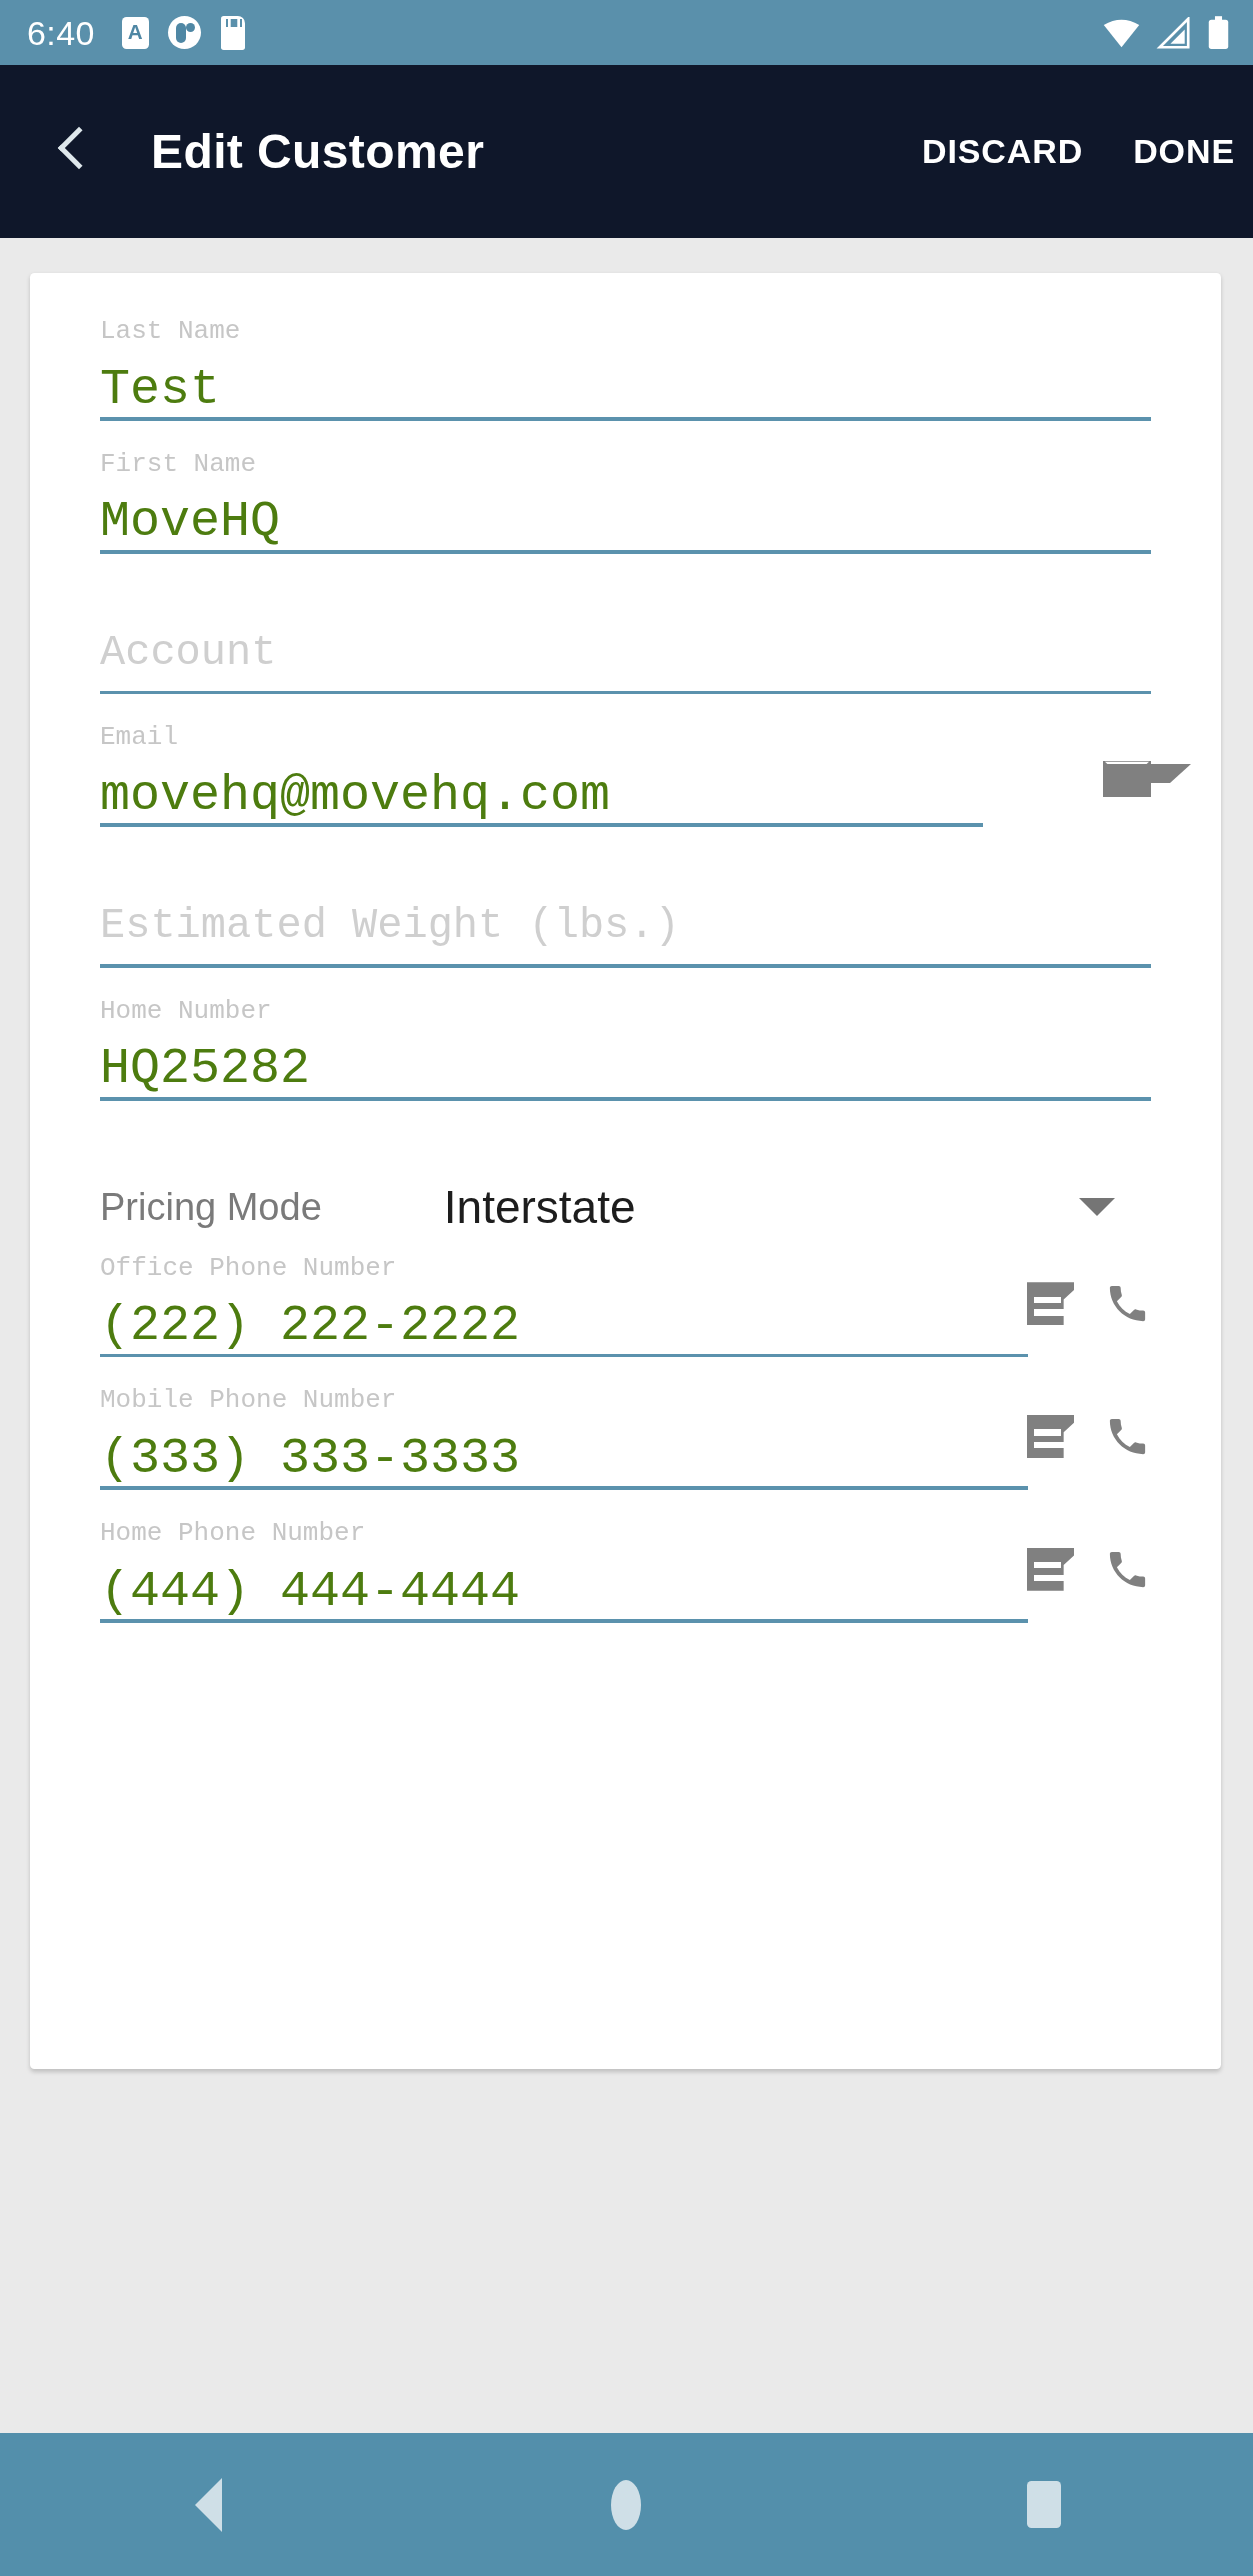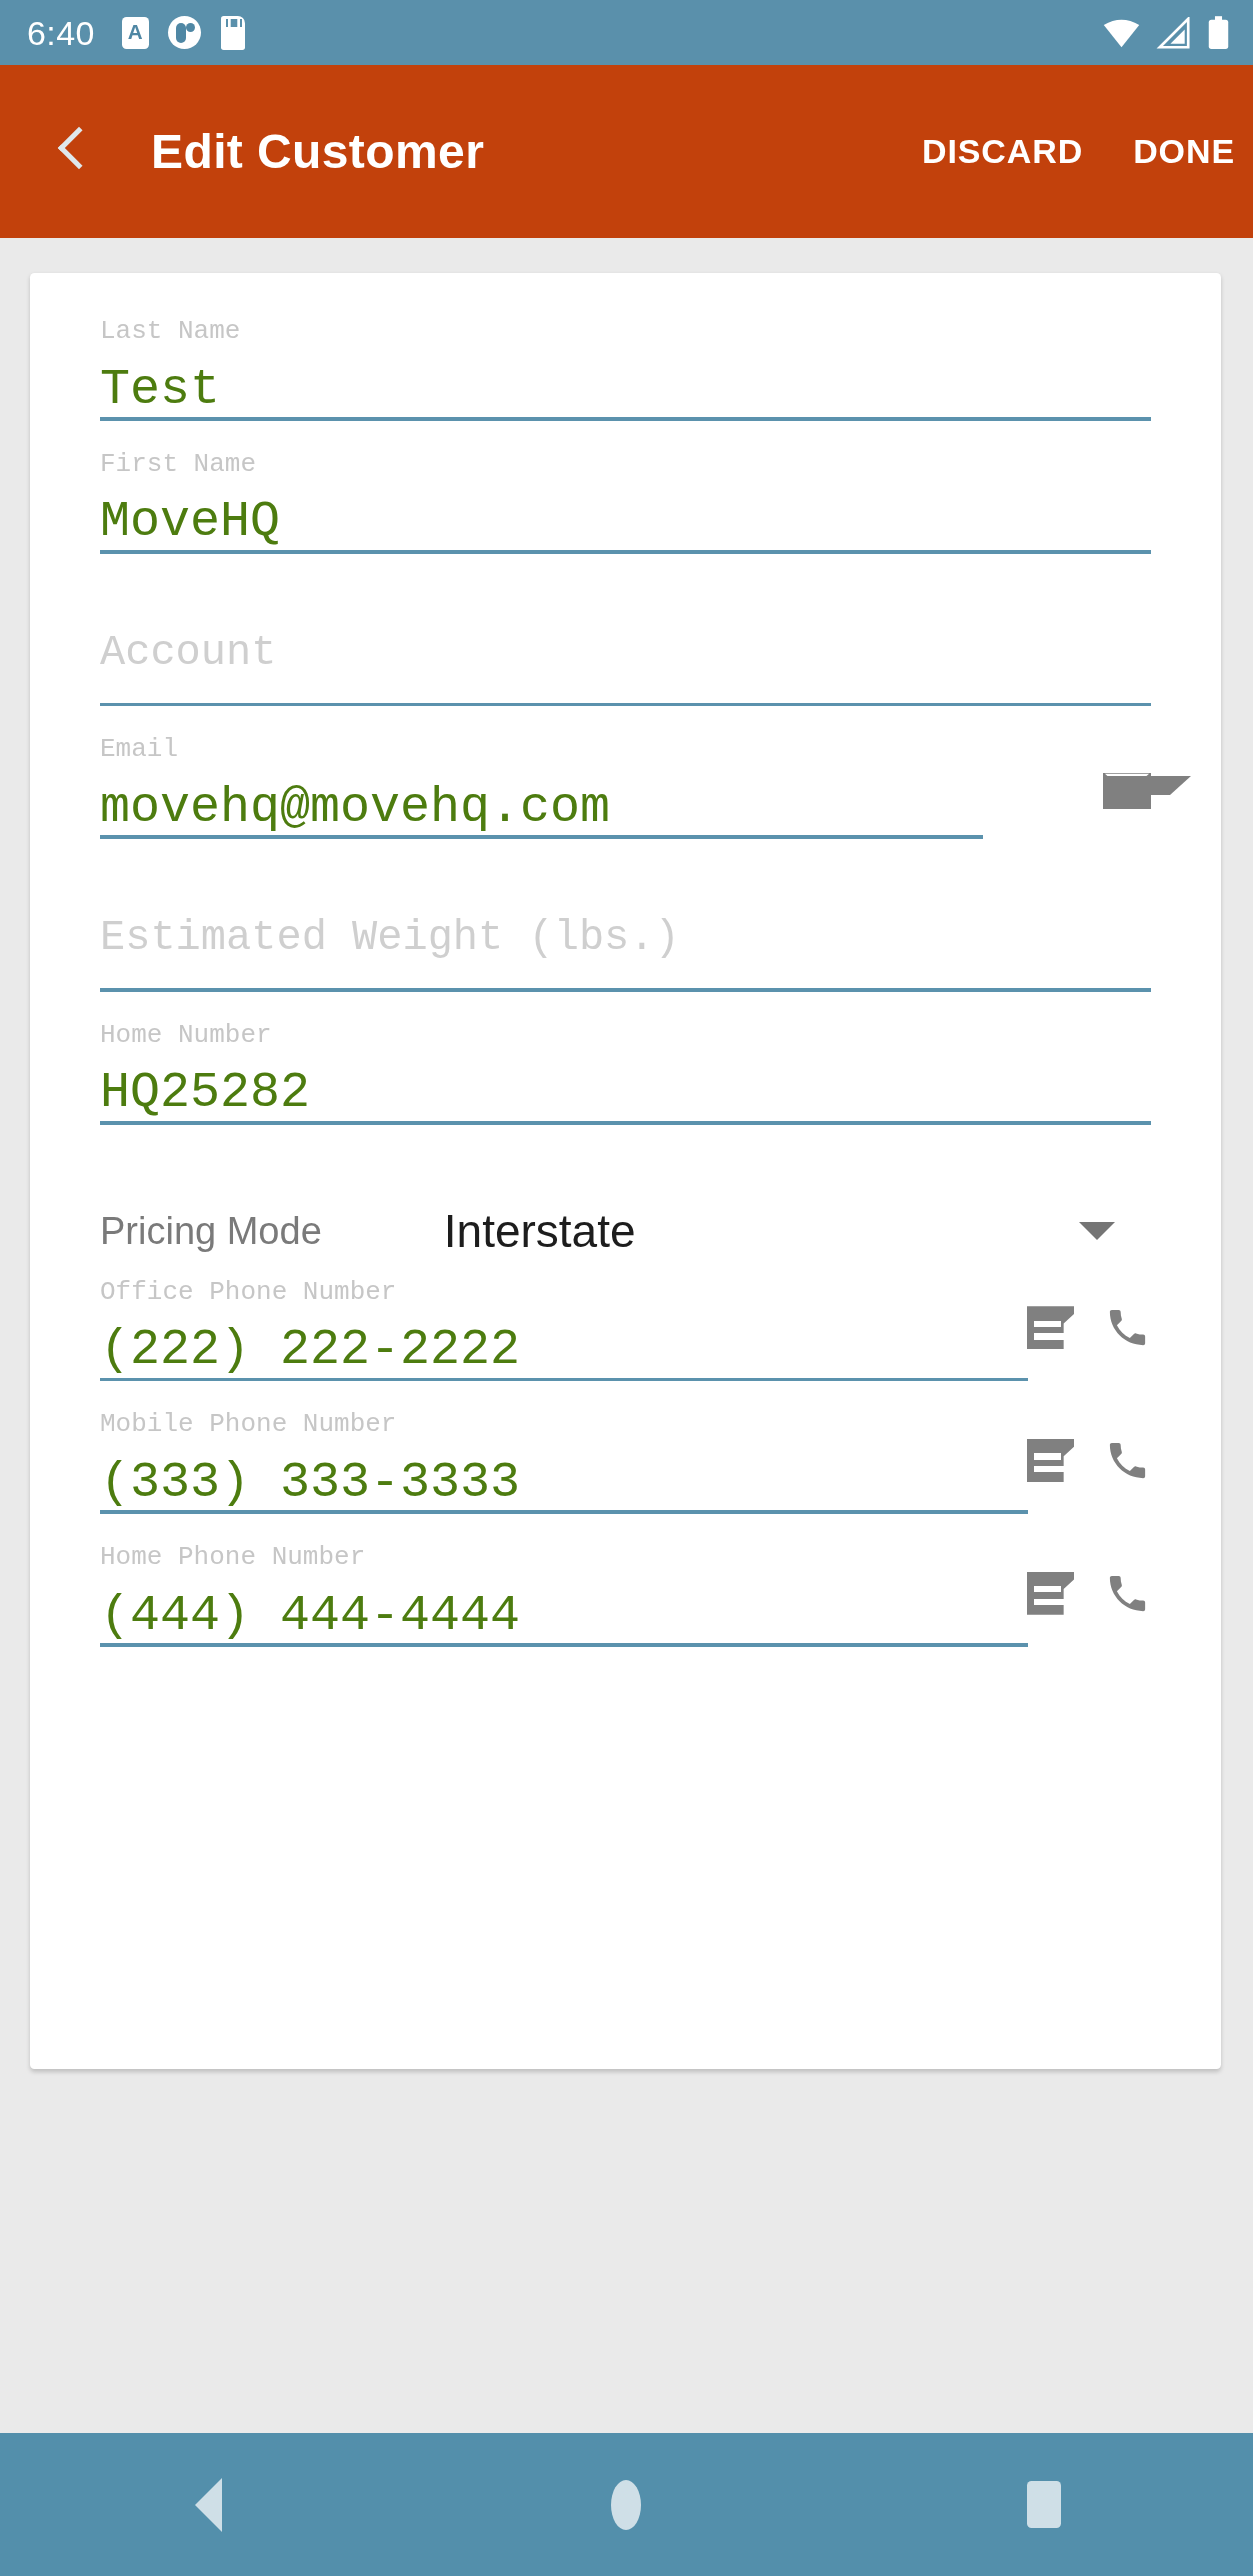--- a/index.html
+++ b/index.html
@@ -47,21 +47,21 @@
   .ic-sdcard::after{
     content:""; position:absolute; top:3.6px; right:3.6px;
     width:11.6px; height:8px; background:#5a90ab;
     border-left:2.7px solid #5a90ab; border-right:2.7px solid #5a90ab;
     box-shadow:inset 2.7px 0 0 #ffffff, inset -2.7px 0 0 #ffffff;
   }
 
   
   .app-bar{
     position:absolute; left:0; top:65px; width:1253px; height:173px;
-    background:#c2410c;
+    background:#0f172a;
     display:flex; align-items:center;
     padding:0 18px 0 48px;
   }
   .back-chevron{
     width:54px; height:63px; position:relative; cursor:pointer; flex:none;
   }
   .back-chevron::before{
     content:""; position:absolute; left:16px; top:12.5px;
     width:25px; height:25px;
     border-left:5.4px solid #dfe8ec; border-bottom:5.4px solid #dfe8ec;
@@ -90,21 +90,21 @@
   .field-label{
     font-size:26px; color:#c6c6c6; line-height:1;
     padding-bottom:19.7px; white-space:nowrap;
   }
   .field-value{
     font-size:50px; color:#4d7c0f; line-height:1.05;
     padding-bottom:1px; white-space:nowrap;
   }
   .field-placeholder{
     font-size:42px; color:#cfcfcf; line-height:1.05;
-    padding-bottom:28px; white-space:nowrap;
+    padding-bottom:16px; white-space:nowrap;
   }
   .field-underline{ height:3.6px; background:#5b92ad; width:100%; }
   .field-underline.short{ width:calc(100% - 123px); }
   .field-underline.shorter{ width:calc(100% - 168px); }
 
   .gap-sm{ height:30px; }
   .gap-md{ height:59px; }
   .gap-lg{ height:77px; }
 
   

